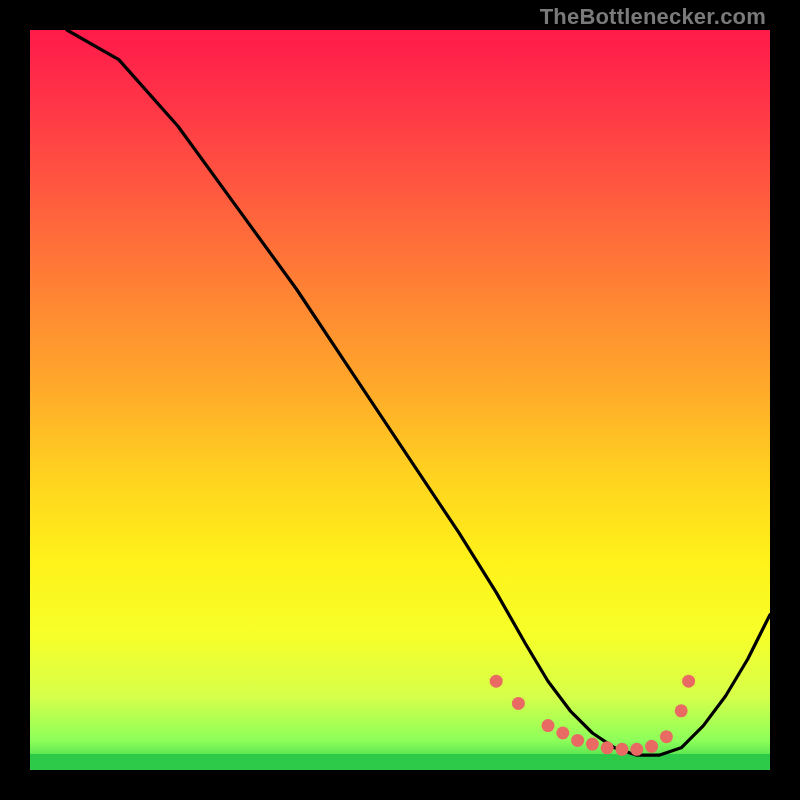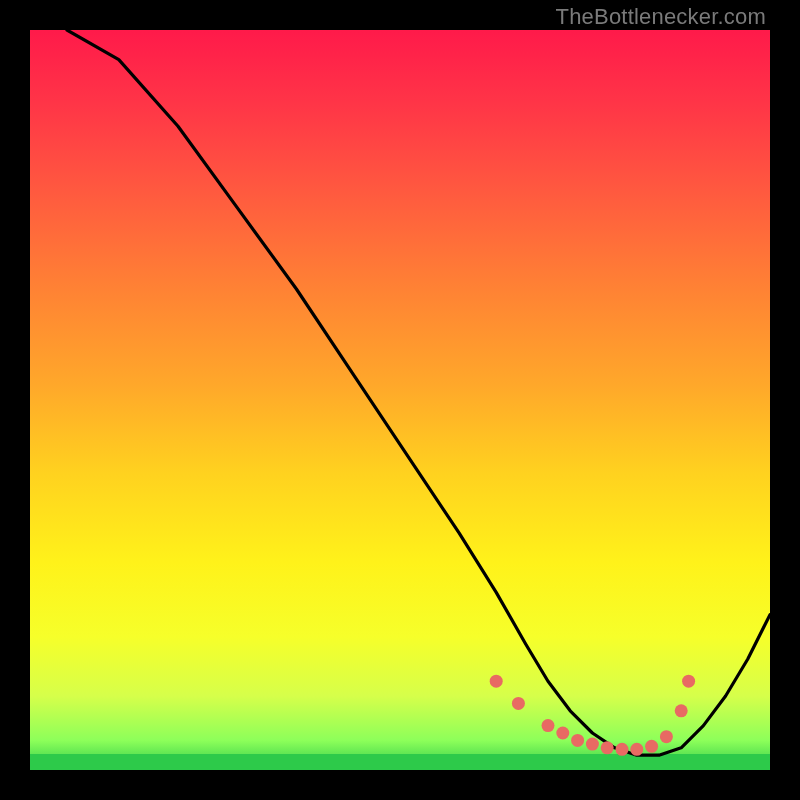--- a/index.html
+++ b/index.html
@@ -25,21 +25,21 @@
     top: 0;
     width: 740px;
     height: 740px;
   }
   .watermark {
     position: absolute;
     top: 4px;
     right: 34px;
     color: #7a7a7a;
     font-size: 22px;
-    font-weight: 400;
+    font-weight: 700;
     letter-spacing: 0.2px;
   }
 </style>
 </head>
 <body>
 
 <div class="watermark">TheBottlenecker.com</div>
 
 <div class="frame">
   <svg class="plot-area" viewBox="0 0 740 740" preserveAspectRatio="none">

